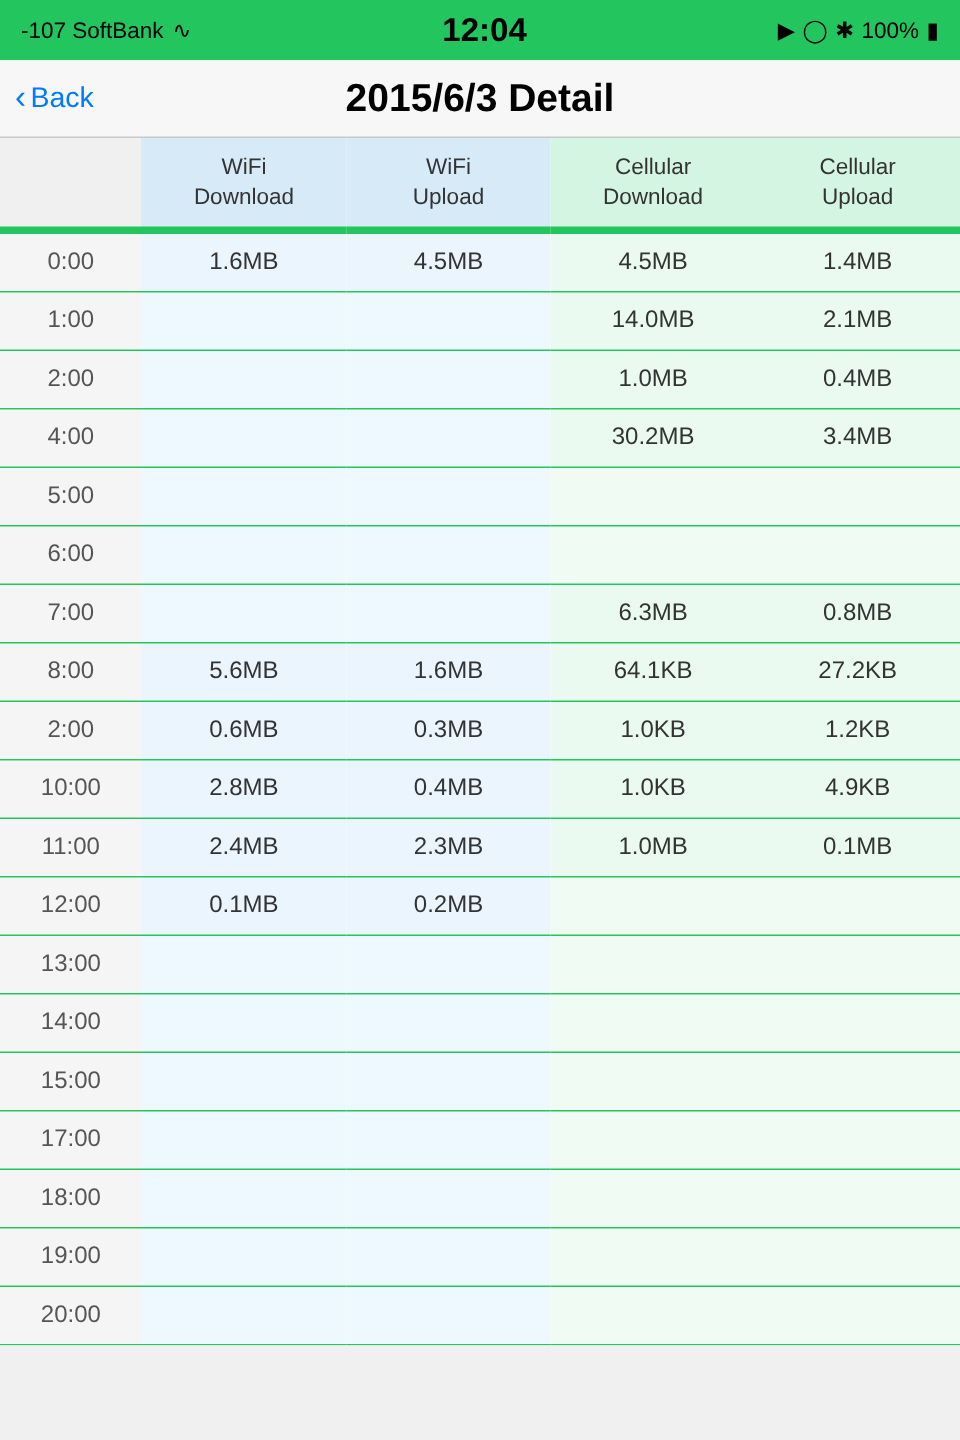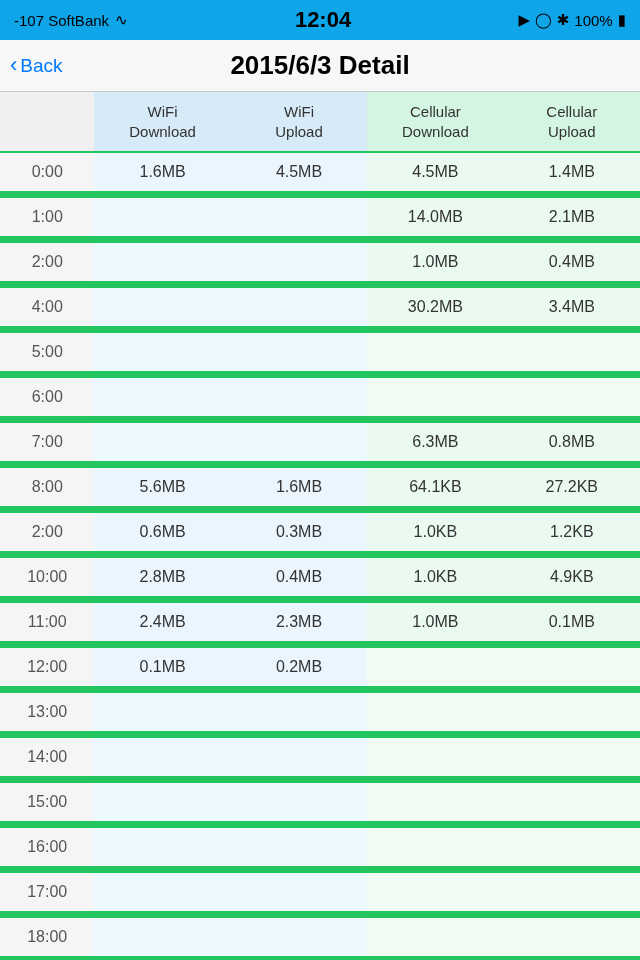--- a/index.html
+++ b/index.html
@@ -6,21 +6,21 @@
     * { margin: 0; padding: 0; box-sizing: border-box; }
     body {
       font-family: -apple-system, 'Helvetica Neue', Arial, sans-serif;
       background: #f0f0f0;
       width: 640px;
       overflow-x: hidden;
     }
 
     
     .status-bar {
-      background: #0ea5e9;
+      background: #22c55e;
       height: 40px;
       display: flex;
       align-items: center;
       justify-content: space-between;
       padding: 0 14px;
       font-size: 16px;
       font-weight: 500;
     }
     .status-left { display: flex; align-items: center; gap: 6px; font-size: 15px; }
     .status-center { font-size: 22px; font-weight: 600; }
@@ -75,36 +75,36 @@
     col.wifi-col { width: 130px; }
     col.cell-col { width: 130px; }
 
     
     thead tr th {
       padding: 10px 6px;
       text-align: center;
       font-size: 15px;
       font-weight: 400;
       color: #333;
-      border-bottom: 2px solid #22c55e;
+      border-bottom: 5px solid #22c55e;
       line-height: 1.3;
     }
     th.time-header {
       background: #f0f0f0;
     }
     th.wifi-header {
       background: #d6eaf8;
     }
     th.cell-header {
       background: #d5f5e3;
     }
 
     
     tbody tr {
-      border-bottom: 7px solid #22c55e;
+      border-bottom: 1px solid #22c55e;
     }
     tbody tr td {
       padding: 10px 6px;
       text-align: center;
       font-size: 16px;
       color: #333;
     }
     td.time-cell {
       background: #f5f5f5;
       color: #555;
@@ -267,27 +267,20 @@
           <td class="cell-cell empty"></td>
         </tr>
         <tr>
           <td class="time-cell">15:00</td>
           <td class="wifi-cell empty"></td>
           <td class="wifi-cell empty"></td>
           <td class="cell-cell empty"></td>
           <td class="cell-cell empty"></td>
         </tr>
         <tr>
-          <td class="time-cell">16:00</td>
-          <td class="wifi-cell empty"></td>
-          <td class="wifi-cell empty"></td>
-          <td class="cell-cell empty"></td>
-          <td class="cell-cell empty"></td>
-        </tr>
-        <tr>
           <td class="time-cell">17:00</td>
           <td class="wifi-cell empty"></td>
           <td class="wifi-cell empty"></td>
           <td class="cell-cell empty"></td>
           <td class="cell-cell empty"></td>
         </tr>
         <tr>
           <td class="time-cell">18:00</td>
           <td class="wifi-cell empty"></td>
           <td class="wifi-cell empty"></td>

